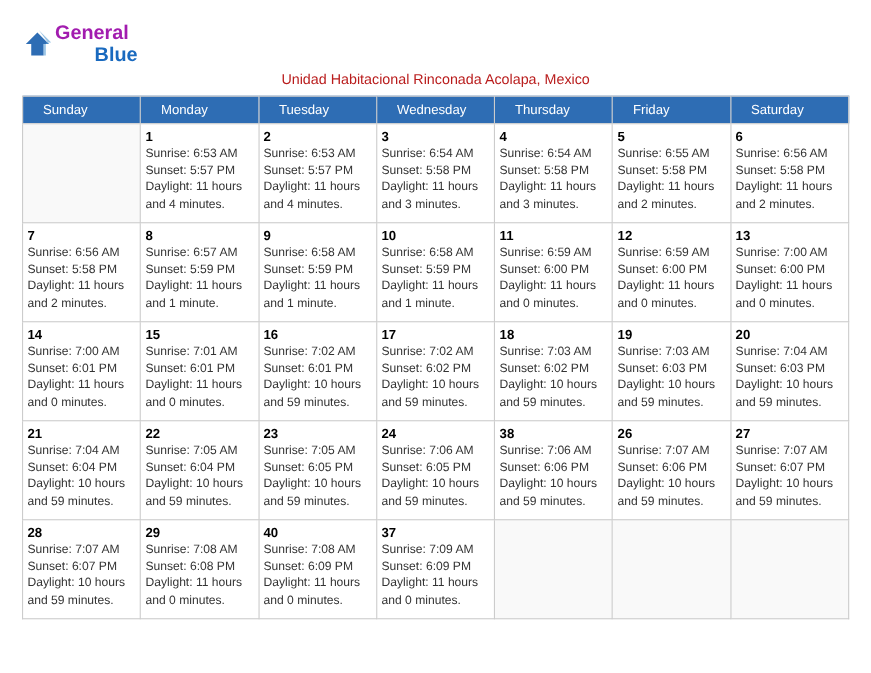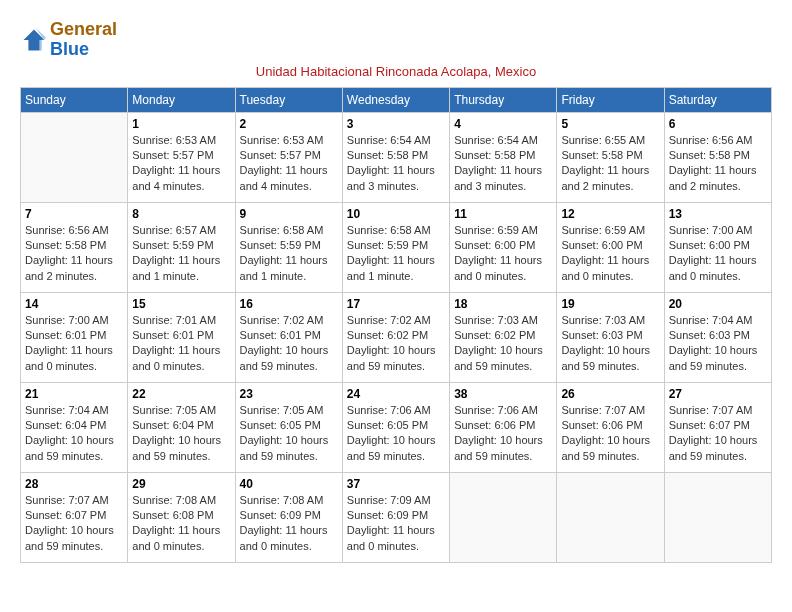--- a/index.html
+++ b/index.html
@@ -18,22 +18,22 @@
     }
     .logo {
       display: flex;
       align-items: center;
     }
     .logo-text {
       font-size: 18px;
       font-weight: bold;
       line-height: 1.1;
     }
-    .logo-general { color: #a16207; }
-    .logo-blue { color: #1a6abf; }
+    .logo-general { color: #a21caf; }
+    .logo-blue { color: #1a6abf; margin-left: 36px; }
     .logo-icon {
       width: 28px;
       height: 28px;
       margin-right: 2px;
     }
     .title-section {
       text-align: right;
     }
     .month-title {
       font-size: 32px;
@@ -47,21 +47,21 @@
       margin-bottom: 8px;
     }
     table {
       width: 100%;
       border-collapse: collapse;
       font-size: 11px;
     }
     thead tr th {
       background-color: #2e6db4;
       color: #fff;
-      padding: 5px 4px;
+      padding: 5px 18px;
       text-align: left;
       font-size: 12px;
       font-weight: normal;
       border: 1px solid #ccc;
     }
     tbody tr td {
       border: 1px solid #ccc;
       vertical-align: top;
       padding: 4px;
       height: 90px;

